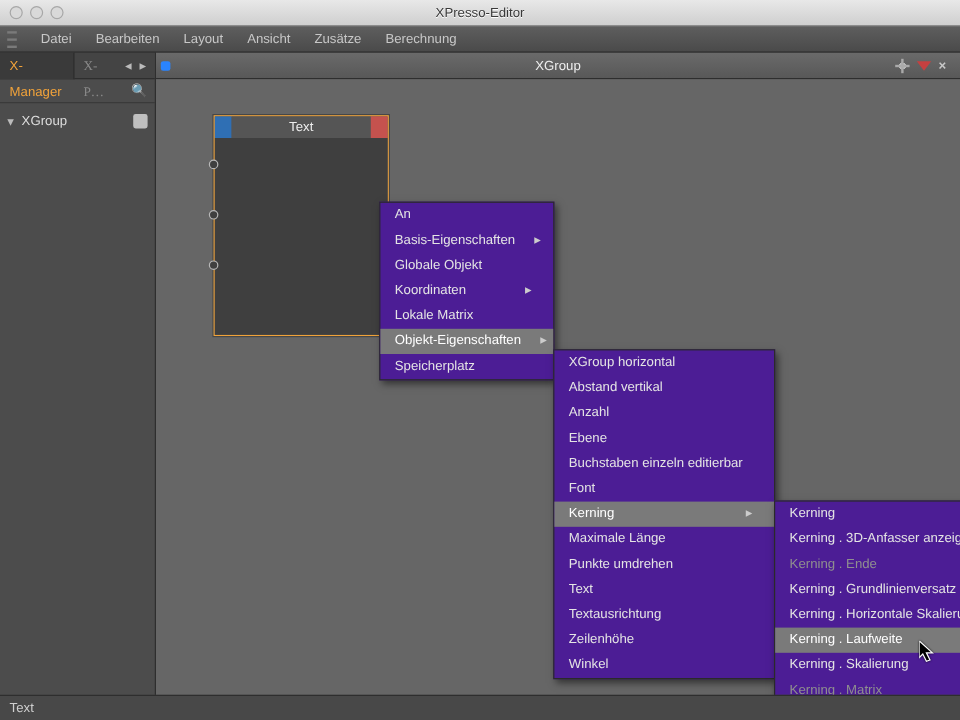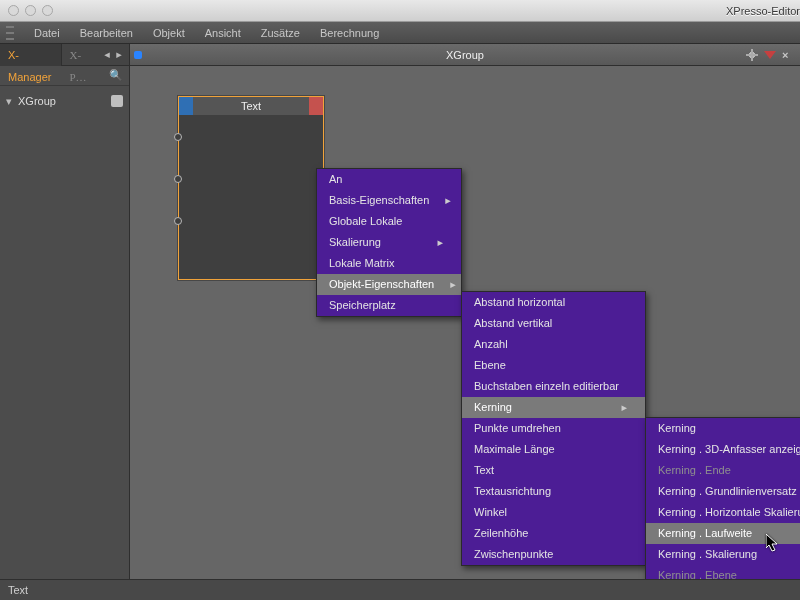--- a/index.html
+++ b/index.html
@@ -2,21 +2,21 @@
 <html><head>
 <meta charset="utf-8">
 <style>
   * { margin: 0; padding: 0; box-sizing: border-box; font-family: "Lucida Grande", "Helvetica Neue", Arial, sans-serif; font-size: 11px; }
   body { background: #3a3a3a; color: #ddd; width: 800px; height: 600px; overflow: hidden; position: relative; }
 
   
   .titlebar { height: 22px; background: linear-gradient(#e8e8e8,#cfcfcf); border-bottom: 1px solid #9a9a9a; display: flex; align-items: center; position: relative; }
   .traffic { display: flex; gap: 6px; margin-left: 8px; }
   .tl-btn { width: 11px; height: 11px; border-radius: 50%; border: 1px solid #a7a7a7; background: #d9d9d9; }
-  .title-text { position: absolute; left: 0; right: 0; text-align: right; color: #3a3a3a; text-shadow: 0 1px 0 #fff; pointer-events: none; }
+  .title-text { position: absolute; left: 0; right: 0; text-align: center; color: #3a3a3a; text-shadow: 0 1px 0 #fff; pointer-events: none; }
 
   
   .menubar { height: 22px; background: linear-gradient(#5e5e5e,#4a4a4a); border-bottom: 1px solid #2b2b2b; display: flex; align-items: center; padding: 0 6px; color: #c8c8c8; }
   .menubar .grip { width: 8px; height: 14px; margin-right: 10px; display: flex; flex-direction: column; justify-content: space-between; }
   .menubar .grip span { height: 2px; background: #7a7a7a; }
   .menubar .menu-item { padding: 4px 10px; line-height: 22px; cursor: default; }
 
   
   .content { display: flex; height: calc(100% - 22px - 22px); }
 
@@ -92,21 +92,21 @@
 </div>
 
 <div class="menubar">
   <div class="grip">
       <span></span>
       <span></span>
       <span></span>
     </div>
   <div class="menu-item">Datei</div>
   <div class="menu-item">Bearbeiten</div>
-  <div class="menu-item">Objekt</div>
+  <div class="menu-item">Layout</div>
   <div class="menu-item">Ansicht</div>
   <div class="menu-item">Zusätze</div>
   <div class="menu-item">Berechnung</div>
 </div>
 
 <div class="content">
 
   <div class="sidebar">
     <div class="side-tabs">
       <div class="side-tab active">X-Manager</div>
@@ -160,78 +160,78 @@
 
       <div class="ctx ctx1">
         <div class="ci">
             <span>An</span>
           </div>
         <div class="ci">
             <span>Basis-Eigenschaften</span>
             <span class="sub">▸</span>
           </div>
         <div class="ci">
-            <span>Globale Lokale</span>
-          </div>
-        <div class="ci">
-            <span>Skalierung</span>
+            <span>Globale Objekt</span>
+          </div>
+        <div class="ci">
+            <span>Koordinaten</span>
             <span class="sub">▸</span>
           </div>
         <div class="ci">
             <span>Lokale Matrix</span>
           </div>
         <div class="ci sel">
             <span>Objekt-Eigenschaften</span>
             <span class="sub">▸</span>
           </div>
         <div class="ci">
             <span>Speicherplatz</span>
           </div>
       </div>
 
       <div class="ctx ctx2">
         <div class="ci">
-            <span>Abstand horizontal</span>
+            <span>XGroup horizontal</span>
           </div>
         <div class="ci">
             <span>Abstand vertikal</span>
           </div>
         <div class="ci">
             <span>Anzahl</span>
           </div>
         <div class="ci">
             <span>Ebene</span>
           </div>
         <div class="ci">
             <span>Buchstaben einzeln editierbar</span>
+          </div>
+        <div class="ci">
+            <span>Font</span>
           </div>
         <div class="ci sel">
             <span>Kerning</span>
             <span class="sub">▸</span>
           </div>
         <div class="ci">
+            <span>Maximale Länge</span>
+          </div>
+        <div class="ci">
             <span>Punkte umdrehen</span>
           </div>
         <div class="ci">
-            <span>Maximale Länge</span>
-          </div>
-        <div class="ci">
             <span>Text</span>
           </div>
         <div class="ci">
             <span>Textausrichtung</span>
           </div>
         <div class="ci">
+            <span>Zeilenhöhe</span>
+          </div>
+        <div class="ci">
             <span>Winkel</span>
-          </div>
-        <div class="ci">
-            <span>Zeilenhöhe</span>
-          </div>
-        <div class="ci">
-            <span>Zwischenpunkte</span>
           </div>
       </div>
 
       <div class="ctx ctx3">
         <div class="ci">
             <span>Kerning</span>
           </div>
         <div class="ci">
             <span>Kerning . 3D-Anfasser anzeigen</span>
           </div>
@@ -244,21 +244,21 @@
         <div class="ci">
             <span>Kerning . Horizontale Skalierung</span>
           </div>
         <div class="ci sel">
             <span>Kerning . Laufweite</span>
           </div>
         <div class="ci">
             <span>Kerning . Skalierung</span>
           </div>
         <div class="ci disabled">
-            <span>Kerning . Ebene</span>
+            <span>Kerning . Matrix</span>
           </div>
         <div class="ci disabled">
             <span>Kerning . Vertikale Skalierung</span>
           </div>
 
       </div>
 
       <div class="cursor">
         <svg width="14" height="18">
             <polygon points="0,0 0,14 3,11 6,17 9,16 6,10 11,10" fill="#000" stroke="#fff" stroke-width="1"></polygon>

